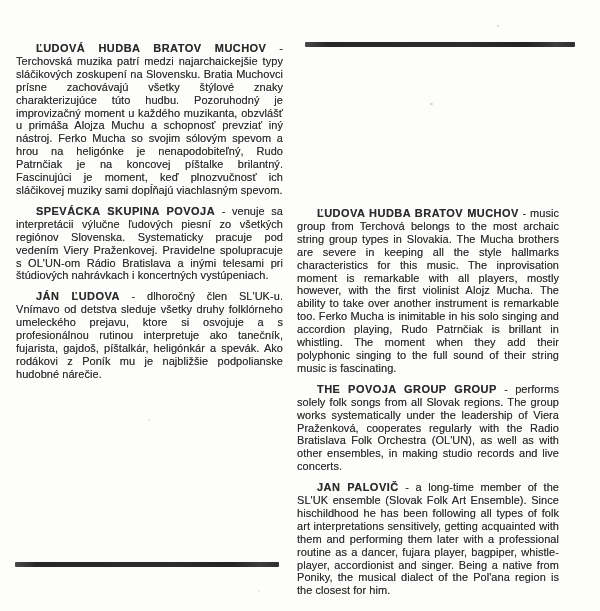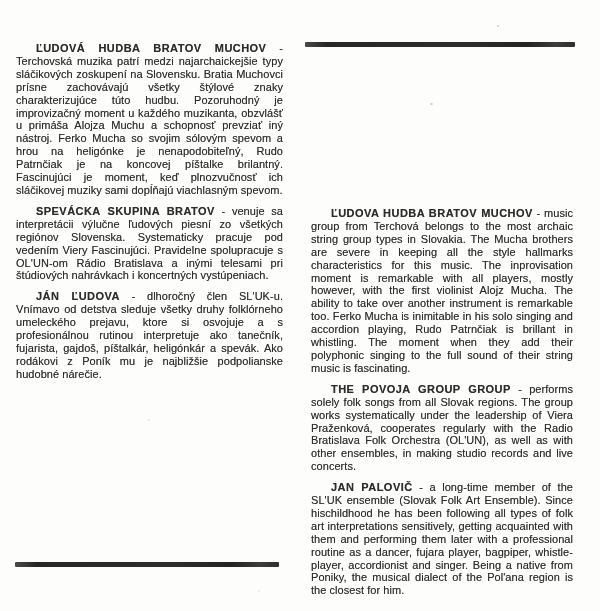--- a/index.html
+++ b/index.html
@@ -34,21 +34,21 @@
     font-weight: bold;
     letter-spacing: 0.45px;
     padding-left: 20px;
   }
   .col-left {
     left: 16px;
     top: 42px;
     width: 267px;
   }
   .col-right {
-    left: 311px;
+    left: 297px;
     top: 207px;
     width: 262px;
   }
   .rule {
     position: absolute;
     height: 5px;
     background: linear-gradient(90deg, #4a4a4a 0%, #272727 8%, #2d2d2d 60%, #232323 82%, #3d3d3d 93%, #2e2e2e 100%);
     border-radius: 1px;
   }
   .rule-top {
@@ -77,21 +77,21 @@
 </head>
 <body>
 
 <div class="page">
 
   <div class="rule rule-top"></div>
   <div class="rule rule-bottom"></div>
 
   <div class="col col-left">
     <p><b>ĽUDOVÁ HUDBA BRATOV MUCHOV</b><span> - Terchovská muzika patrí medzi najarchaickejšie typy sláčikových zoskupení na Slovensku. Bratia Muchovci prísne zachovávajú všetky štýlové znaky charakterizujúce túto hudbu. Pozoruhodný je improvizačný moment u každého muzikanta, obzvlášť u primáša Alojza Muchu a schopnosť prevziať iný nástroj. Ferko Mucha so svojim sólovým spevom a hrou na heligónke je nenapodobiteľný, Rudo Patrnčiak je na koncovej píštalke brilantný. Fascinujúci je moment, keď plnozvučnosť ich sláčikovej muziky sami dopĺňajú viachlasným spevom.</span></p>
-    <p><b>SPEVÁCKA SKUPINA BRATOV</b><span> - venuje sa interpretácii výlučne ľudových piesní zo všetkých regiónov Slovenska. Systematicky pracuje pod vedením Viery Fascinujúci. Pravidelne spolupracuje s OL'UN-om Rádio Bratislava a inými telesami pri štúdiových nahrávkach i koncertných vystúpeniach.</span></p>
+    <p><b>SPEVÁCKA SKUPINA POVOJA</b><span> - venuje sa interpretácii výlučne ľudových piesní zo všetkých regiónov Slovenska. Systematicky pracuje pod vedením Viery Praženkovej. Pravidelne spolupracuje s OL'UN-om Rádio Bratislava a inými telesami pri štúdiových nahrávkach i koncertných vystúpeniach.</span></p>
     <p><b>JÁN ĽUDOVA</b><span> - dlhoročný člen SL'UK-u. Vnímavo od detstva sleduje všetky druhy folklórneho umeleckého prejavu, ktore si osvojuje a s profesionálnou rutinou interpretuje ako tanečník, fujarista, gajdoš, píštalkár, heligónkár a spevák. Ako rodákovi z Poník mu je najbližšie podpolianske hudobné nárečie.</span></p>
   </div>
 
   <div class="col col-right">
     <p><b>ĽUDOVA HUDBA BRATOV MUCHOV</b><span> - music group from Terchová belongs to the most archaic string group types in Slovakia. The Mucha brothers are severe in keeping all the style hallmarks characteristics for this music. The inprovisation moment is remarkable with all players, mostly however, with the first violinist Alojz Mucha. The ability to take over another instrument is remarkable too. Ferko Mucha is inimitable in his solo singing and accordion playing, Rudo Patrnčiak is brillant in whistling. The moment when they add their polyphonic singing to the full sound of their string music is fascinating.</span></p>
     <p><b>THE POVOJA GROUP GROUP</b><span> - performs solely folk songs from all Slovak regions. The group works systematically under the leadership of Viera Praženková, cooperates regularly with the Radio Bratislava Folk Orchestra (OL'UN), as well as with other ensembles, in making studio records and live concerts.</span></p>
     <p><b>JAN PALOVIČ</b><span> - a long-time member of the SL'UK ensemble (Slovak Folk Art Ensemble). Since hischildhood he has been following all types of folk art interpretations sensitively, getting acquainted with them and performing them later with a professional routine as a dancer, fujara player, bagpiper, whistle-player, accordionist and singer. Being a native from Poniky, the musical dialect of the Pol'ana region is the closest  for him.</span></p>
   </div>
 
   <div class="speckle sp1"></div>

